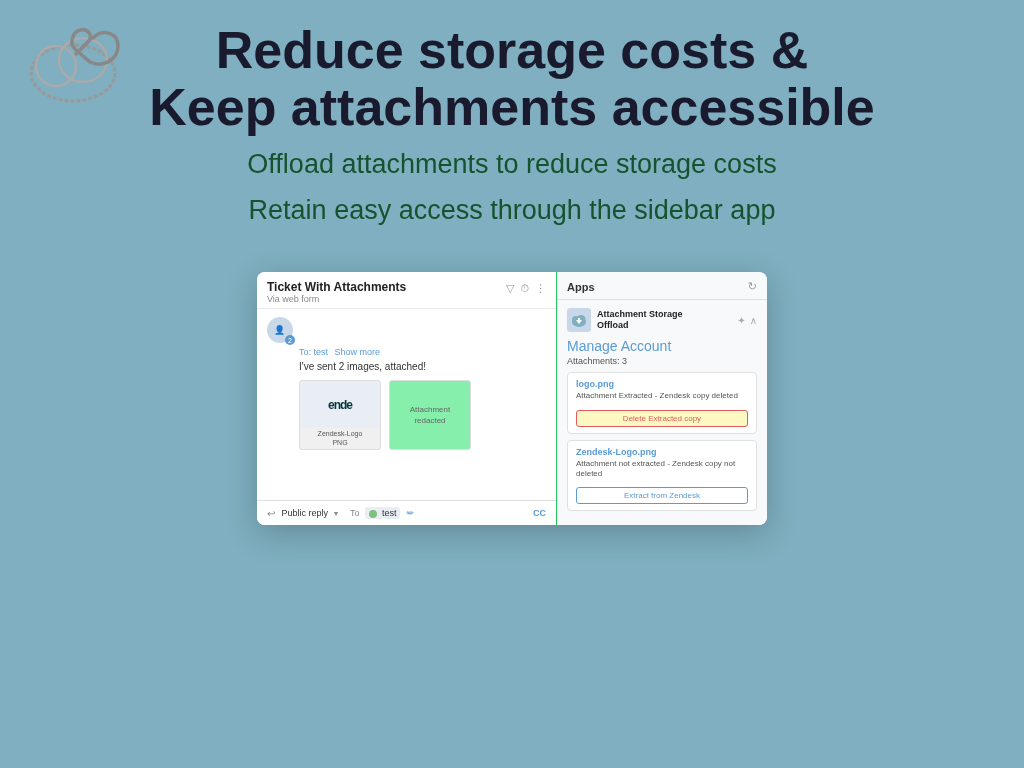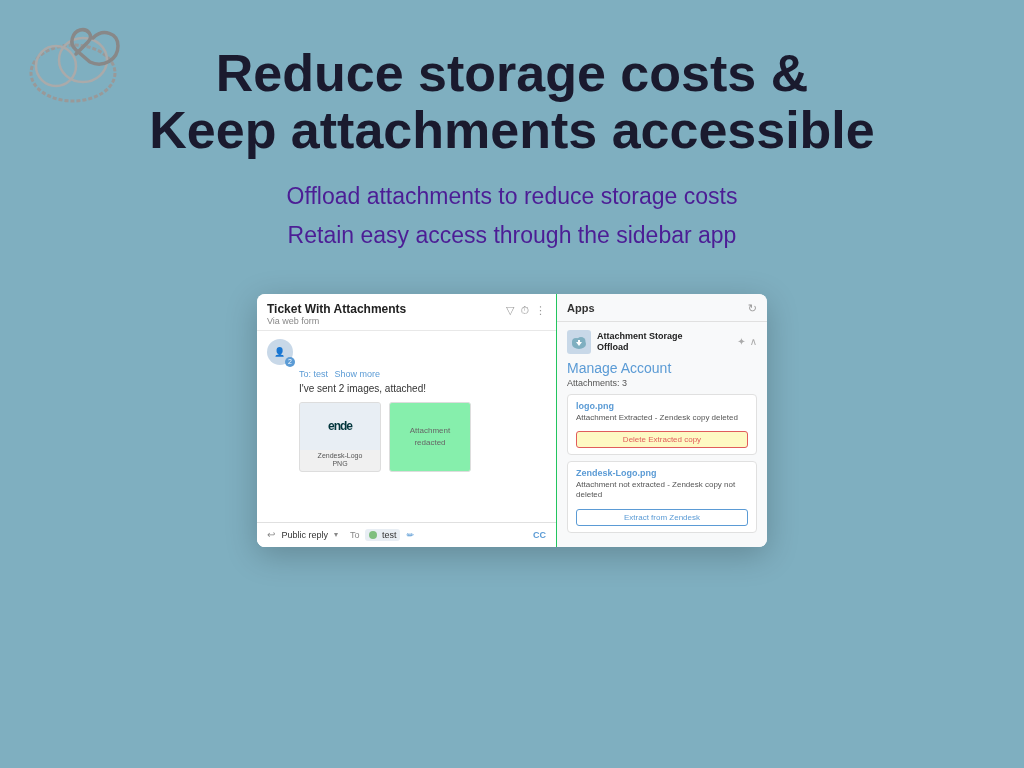--- a/index.html
+++ b/index.html
@@ -8,43 +8,43 @@
       width: 1024px;
       height: 768px;
       background-color: #7fafc0;
       font-family: -apple-system, BlinkMacSystemFont, 'Segoe UI', sans-serif;
       overflow: hidden;
       position: relative;
     }
 
     .hero {
       text-align: center;
-      padding: 45px 60px 20px;
+      padding: 22px 60px 20px;
     }
 
     .hero-title-line1 {
       font-size: 52px;
       font-weight: 900;
       color: #1a1a2e;
       line-height: 1.1;
       display: block;
     }
 
     .hero-title-line2 {
       font-size: 52px;
       font-weight: 900;
       color: #1a1a2e;
       line-height: 1.1;
       display: block;
     }
 
     .hero-subtitle {
-      margin-top: 18px;
-      font-size: 23px;
-      color: #4c1d95;
+      margin-top: 6px;
+      font-size: 27px;
+      color: #14532d;
       line-height: 1.7;
       font-weight: 400;
     }
 
     .cloud-icon {
       position: absolute;
       top: 18px;
       left: 18px;
       width: 120px;
       height: 90px;

